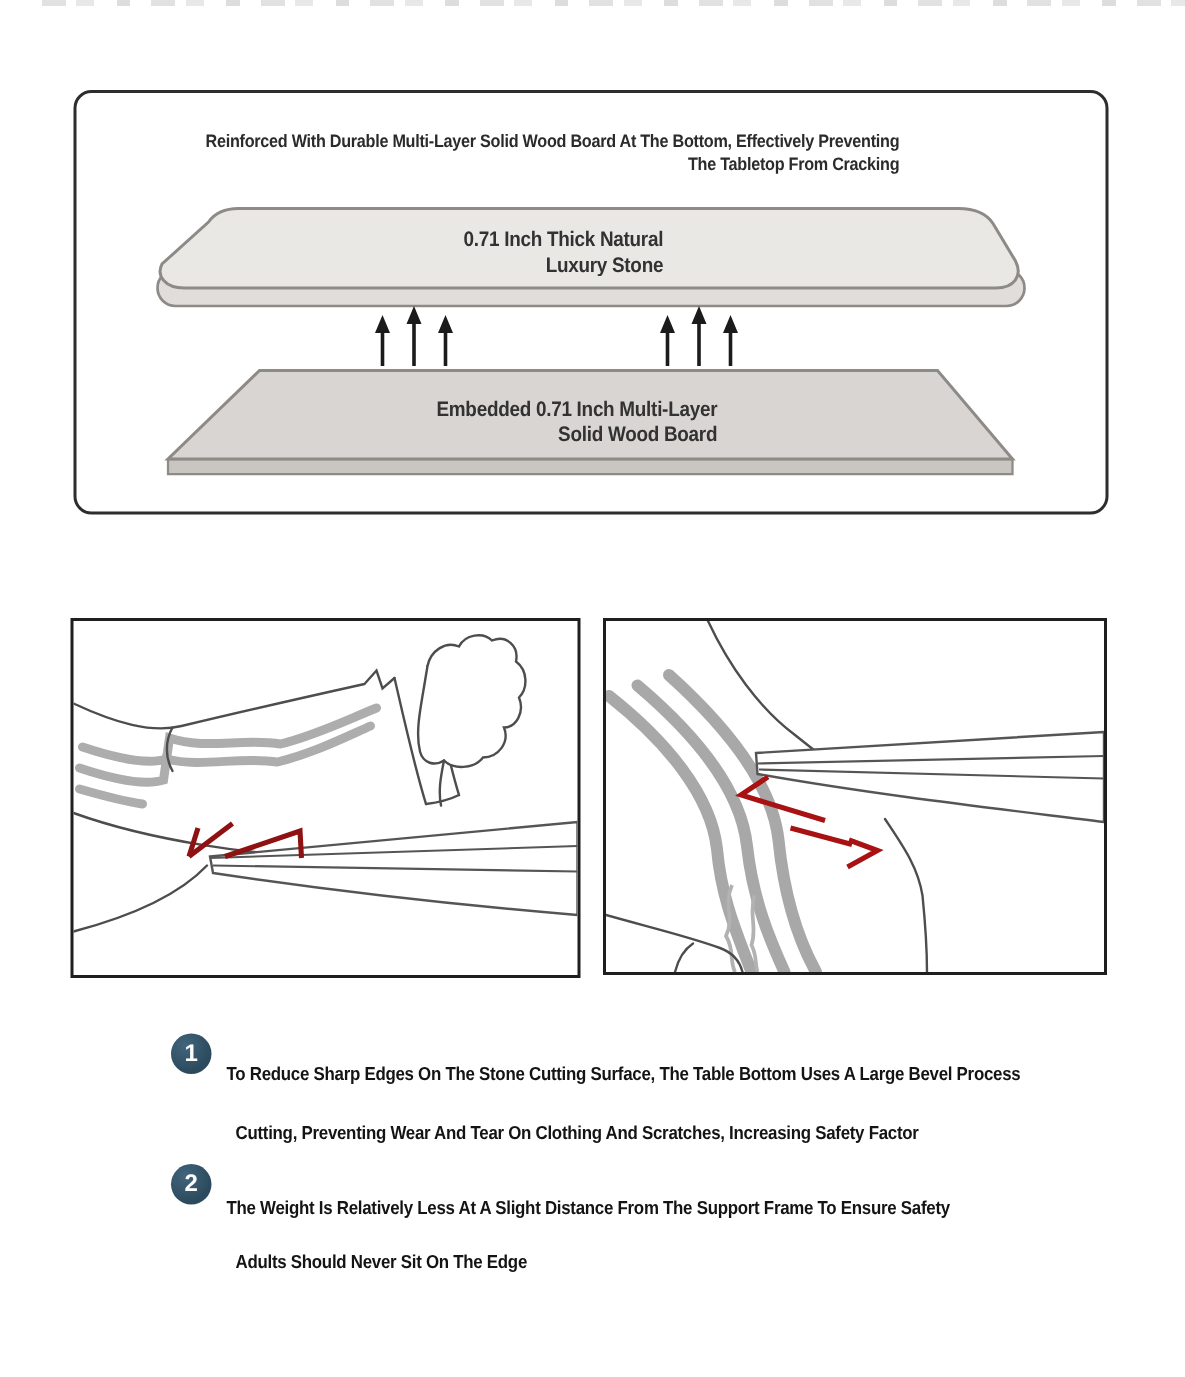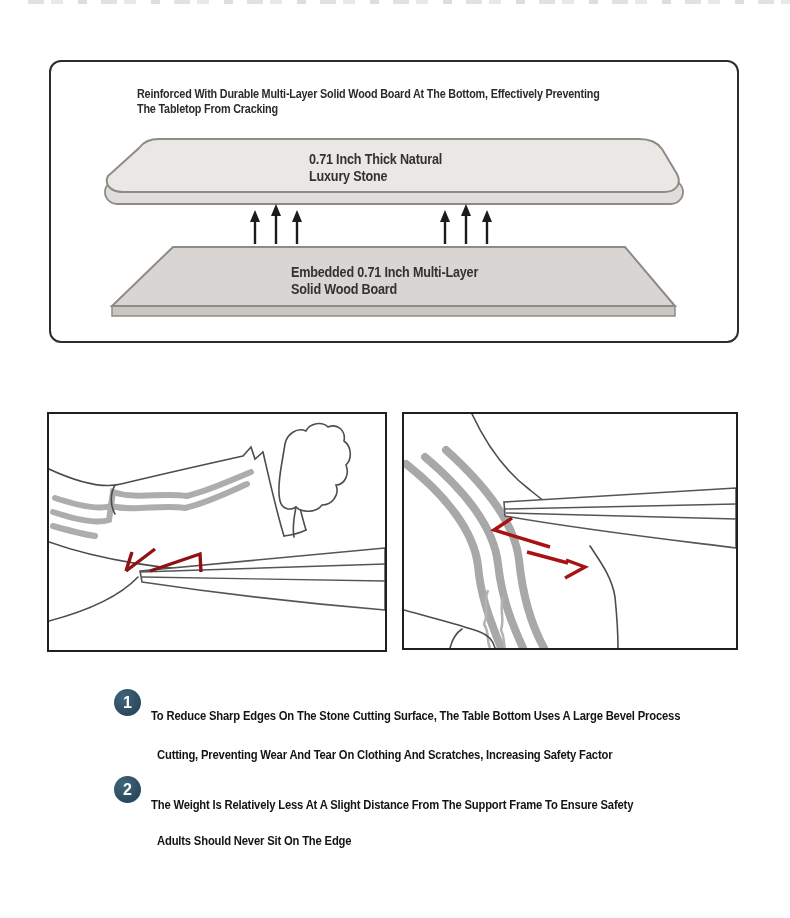--- a/index.html
+++ b/index.html
@@ -2,21 +2,21 @@
 <html><head>
 <meta charset="utf-8">
 <style>
   html,body{margin:0;padding:0;background:#fff;}
   .page{position:relative;width:790px;height:918px;background:#ffffff;overflow:hidden;
         font-family:"Liberation Sans",sans-serif;color:#141414;}
   .top-strip{position:absolute;top:0;left:28px;right:0;height:4px;opacity:.85;
     background:repeating-linear-gradient(90deg,#dcdcdc 0 16px,transparent 16px 23px,#e4e4e4 23px 35px,
     transparent 35px 50px,#d7d7d7 50px 59px,transparent 59px 73px);}
   .info-box{position:absolute;left:49px;top:60px;width:690px;height:283px;box-sizing:border-box;
-    border:2.5px solid #2d2d2d;border-radius:12px;background:#fff;}
+    border:2.5px solid #2d2d2d;border-radius:12px;background:#fff;text-align:right;}
   .box-heading{position:absolute;left:86px;top:25px;font-size:12px;font-weight:bold;color:#2b2b2b;
     line-height:15px;letter-spacing:-0.2px;white-space:nowrap;transform:scaleX(0.9);transform-origin:left top;}
   .diagram{position:absolute;left:48px;top:72px;width:590px;height:195px;}
   .layer-label{position:absolute;font-weight:bold;color:#323232;font-size:14px;line-height:17px;
     letter-spacing:-0.2px;white-space:nowrap;transform:scaleX(0.9);transform-origin:left top;}
   .stone-label{left:258px;top:89px;}
   .board-label{left:240px;top:202px;}
   .panel{position:absolute;box-sizing:border-box;border:2px solid #1f1f1f;background:#fff;}
   .panel-left{left:47px;top:412px;width:340px;height:240px;}
   .panel-right{left:402px;top:412px;width:336px;height:238px;}

